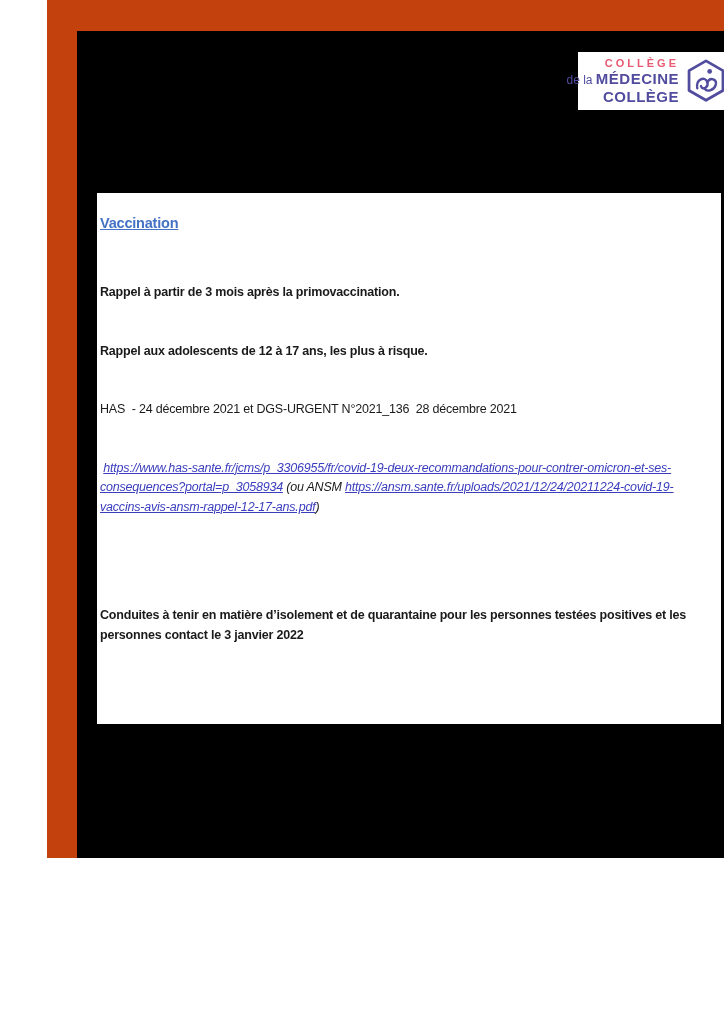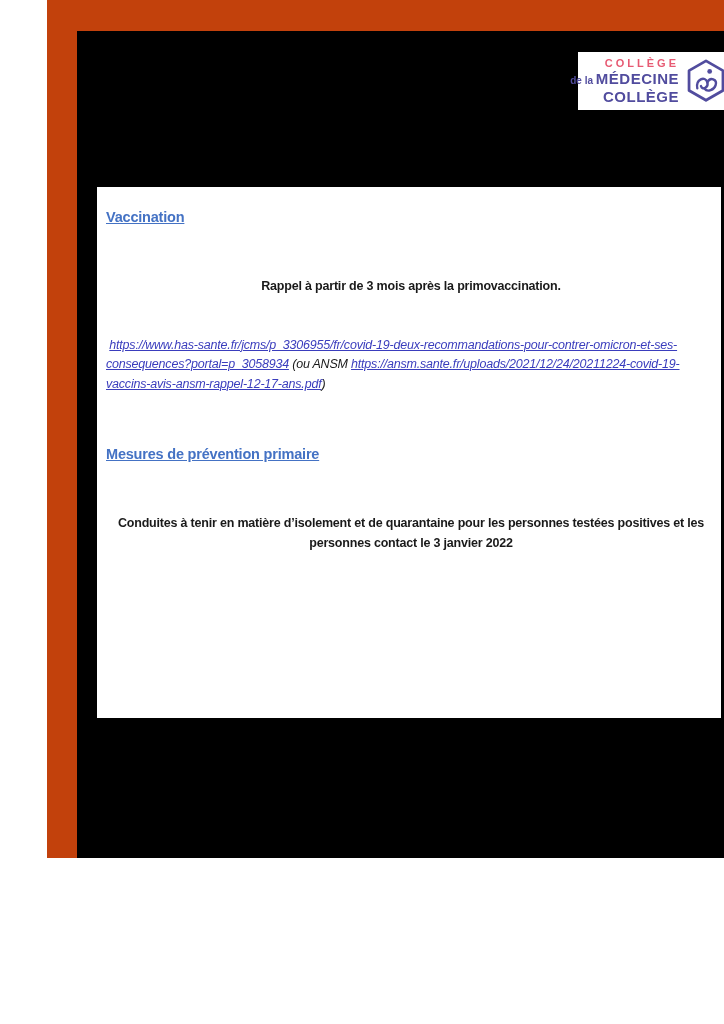--- a/index.html
+++ b/index.html
@@ -32,37 +32,37 @@
     text-align:right;
     line-height:1.15;
     white-space:nowrap;
   }
   .logo-line1{
     font-size:11px;
     letter-spacing:3px;
     font-weight:600;
   }
   .logo-dela{
-    font-size:10px;
-    font-weight:700;
+    font-size:12px;
+    font-weight:400;
   }
   .logo-strong{
     font-size:15px;
     font-weight:bold;
     letter-spacing:.5px;
   }
   .logo-icon{display:block;flex:0 0 auto;}
   
   .content{
     position:absolute;
-    left:20px;top:156px;
+    left:20px;top:162px;
     width:624px;height:531px;
     background:#ffffff;
     box-sizing:border-box;
-    padding:20px 5px 0 9px;
+    padding:20px 5px 0 3px;
     font-size:12.5px;
     letter-spacing:-0.2px;
     line-height:19.5px;
     color:#1a1a1a;
     overflow:hidden;
   }
   .content h2{
     font-size:14.5px;
     line-height:20px;
     font-weight:bold;
@@ -75,21 +75,21 @@
   }
   .sub{
     margin:0 0 11px 0;
     text-decoration:underline;
   }
   .block{
     margin:0 0 11px 0;
     white-space:pre-wrap;
     overflow-wrap:anywhere;
   }
-  .bold{font-weight:bold;text-align:center;}
+  .bold{font-weight:bold;}
   .linkline{
     font-style:italic;
   }
   .url{
     color:#3a3dbd;
     font-style:italic;
     text-decoration:underline;
     cursor:pointer;
   }
 </style>
@@ -115,24 +115,25 @@
       </svg>
     </div>
 
     <div class="content">
 
       <h2><a>Vaccination</a></h2>
 
 
       <div class="block">
         <div class="bold">Rappel à partir de 3 mois après la primovaccination.</div>
+        <div class="bold">Rappel aux adolescents de 12 à 17 ans, les plus à risque.</div>
+        <div>HAS  - 24 décembre 2021 et DGS-URGENT N°2021_136  28 décembre 2021</div>
         <div class="linkline"><span> </span><a class="url">https://www.has-sante.fr/jcms/p_3306955/fr/covid-19-deux-recommandations-pour-contrer-omicron-et-ses-consequences?portal=p_3058934</a><span> (ou ANSM </span><a class="url">https://ansm.sante.fr/uploads/2021/12/24/20211224-covid-19-vaccins-avis-ansm-rappel-12-17-ans.pdf</a><span>)</span></div>
       </div>
 
-      <h2><a>Mesures de prévention primaire</a></h2>
 
 
       <div class="block">
         <div class="bold">Conduites à tenir en matière d’isolement et de quarantaine pour les personnes testées positives et les personnes contact le 3 janvier 2022</div>
         
         
       </div>
 
     </div>
   </div>

